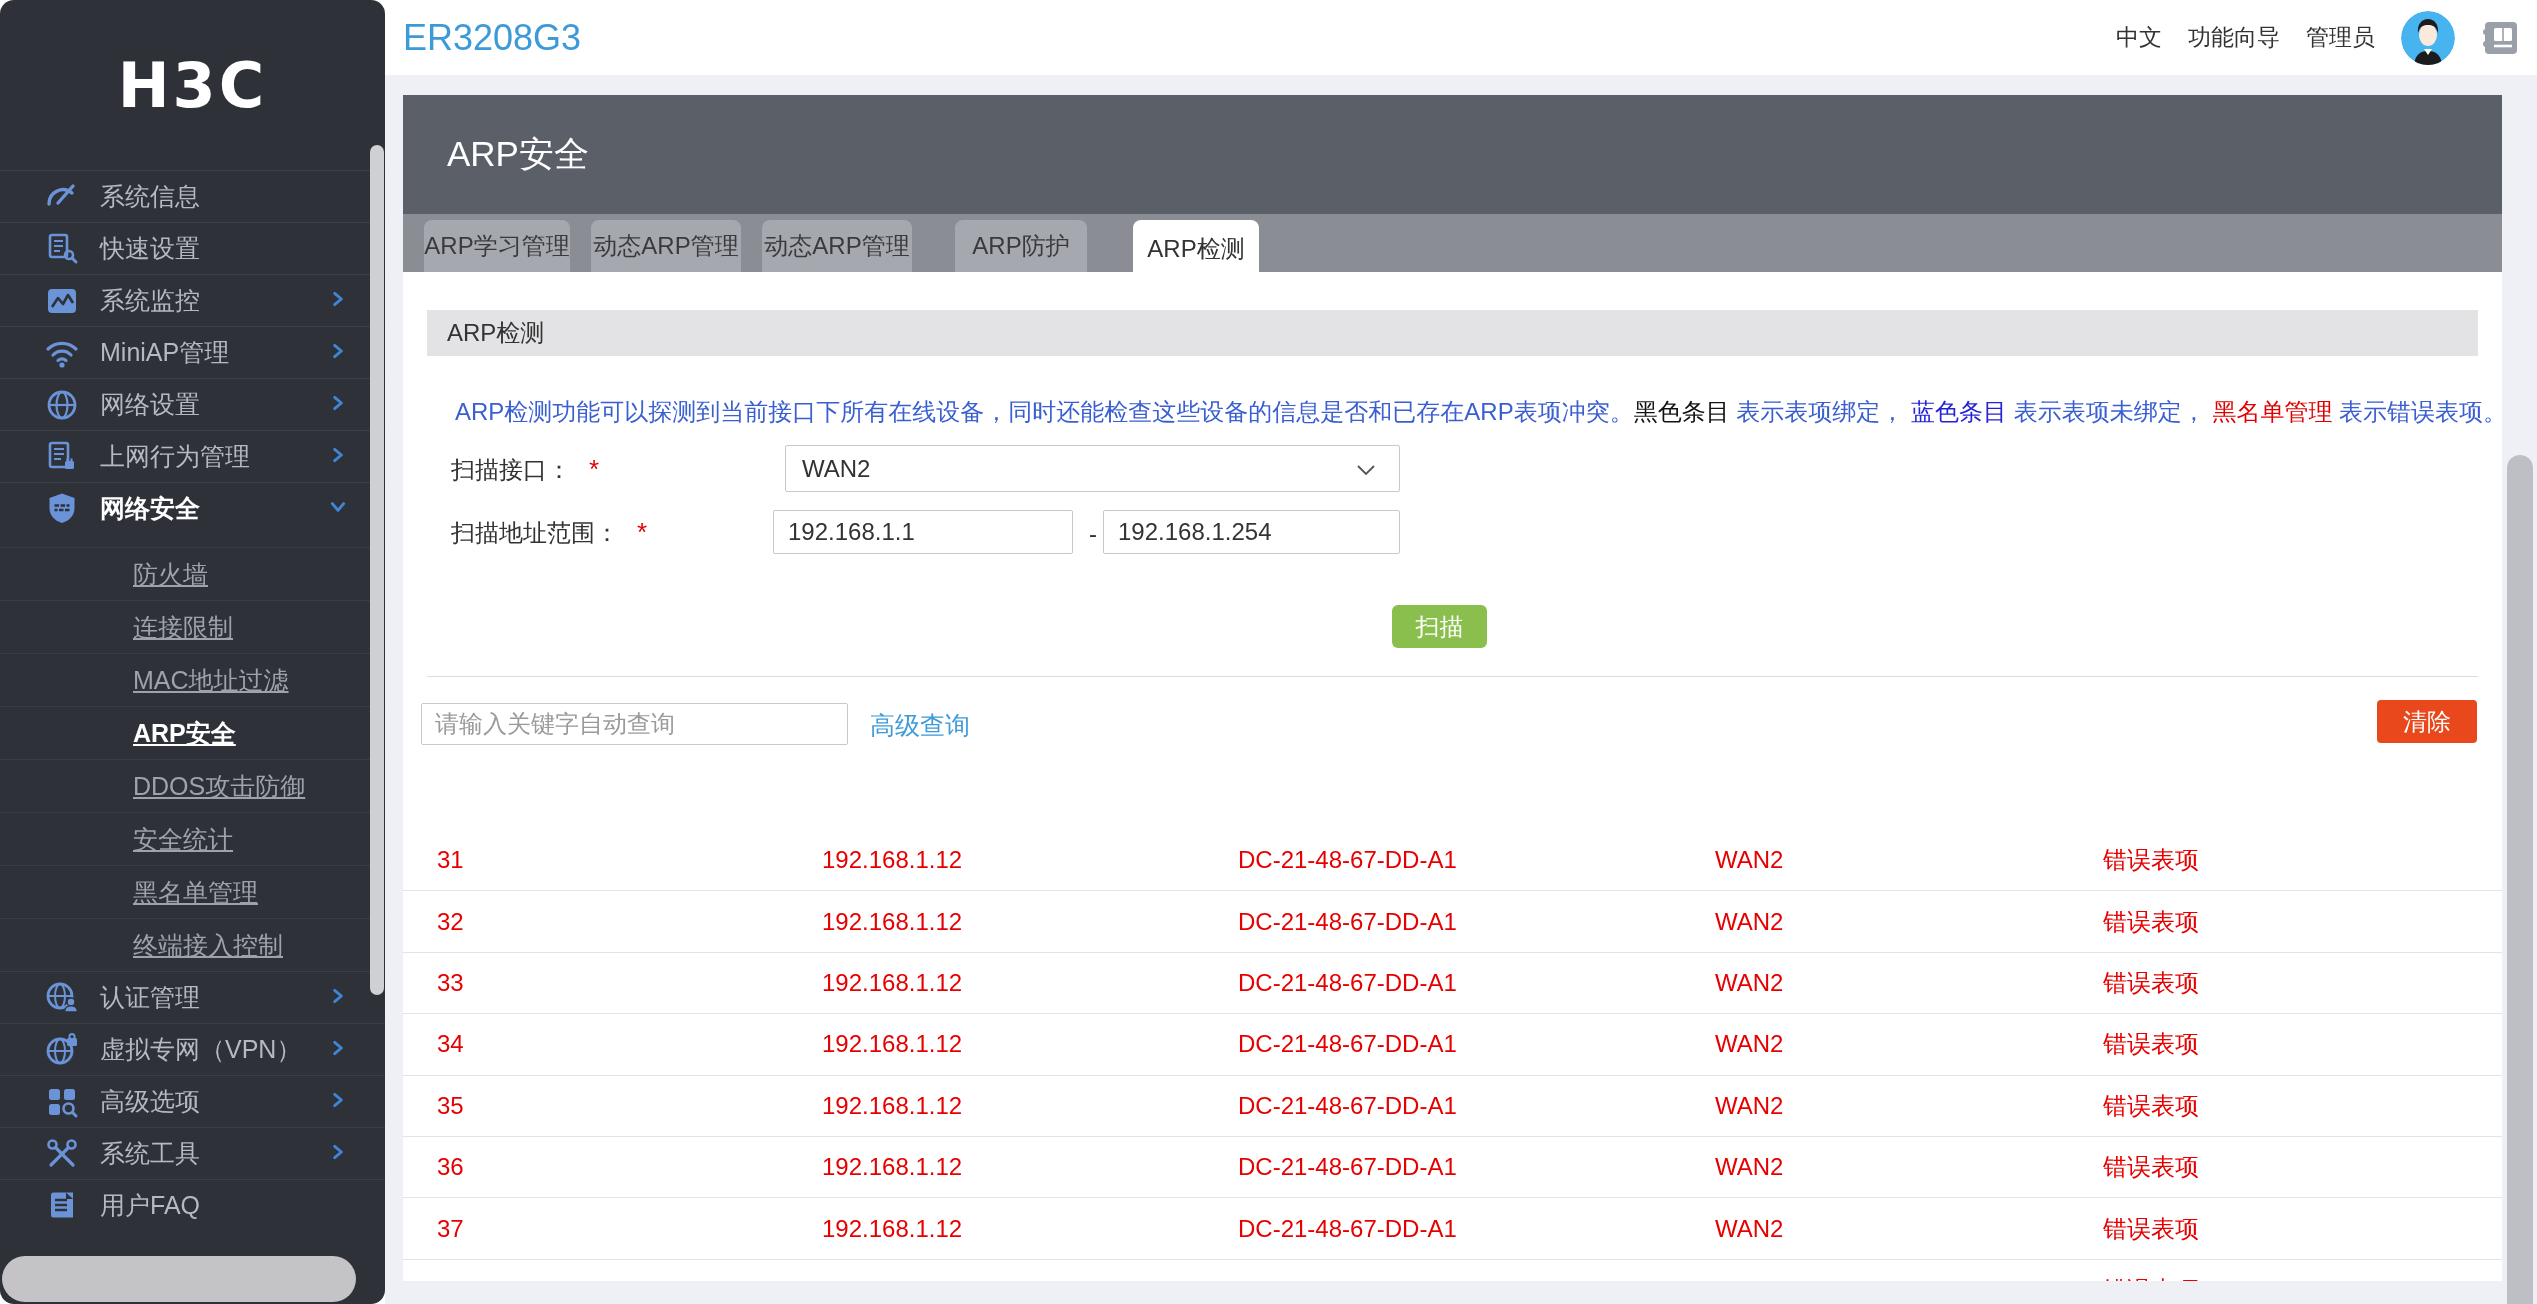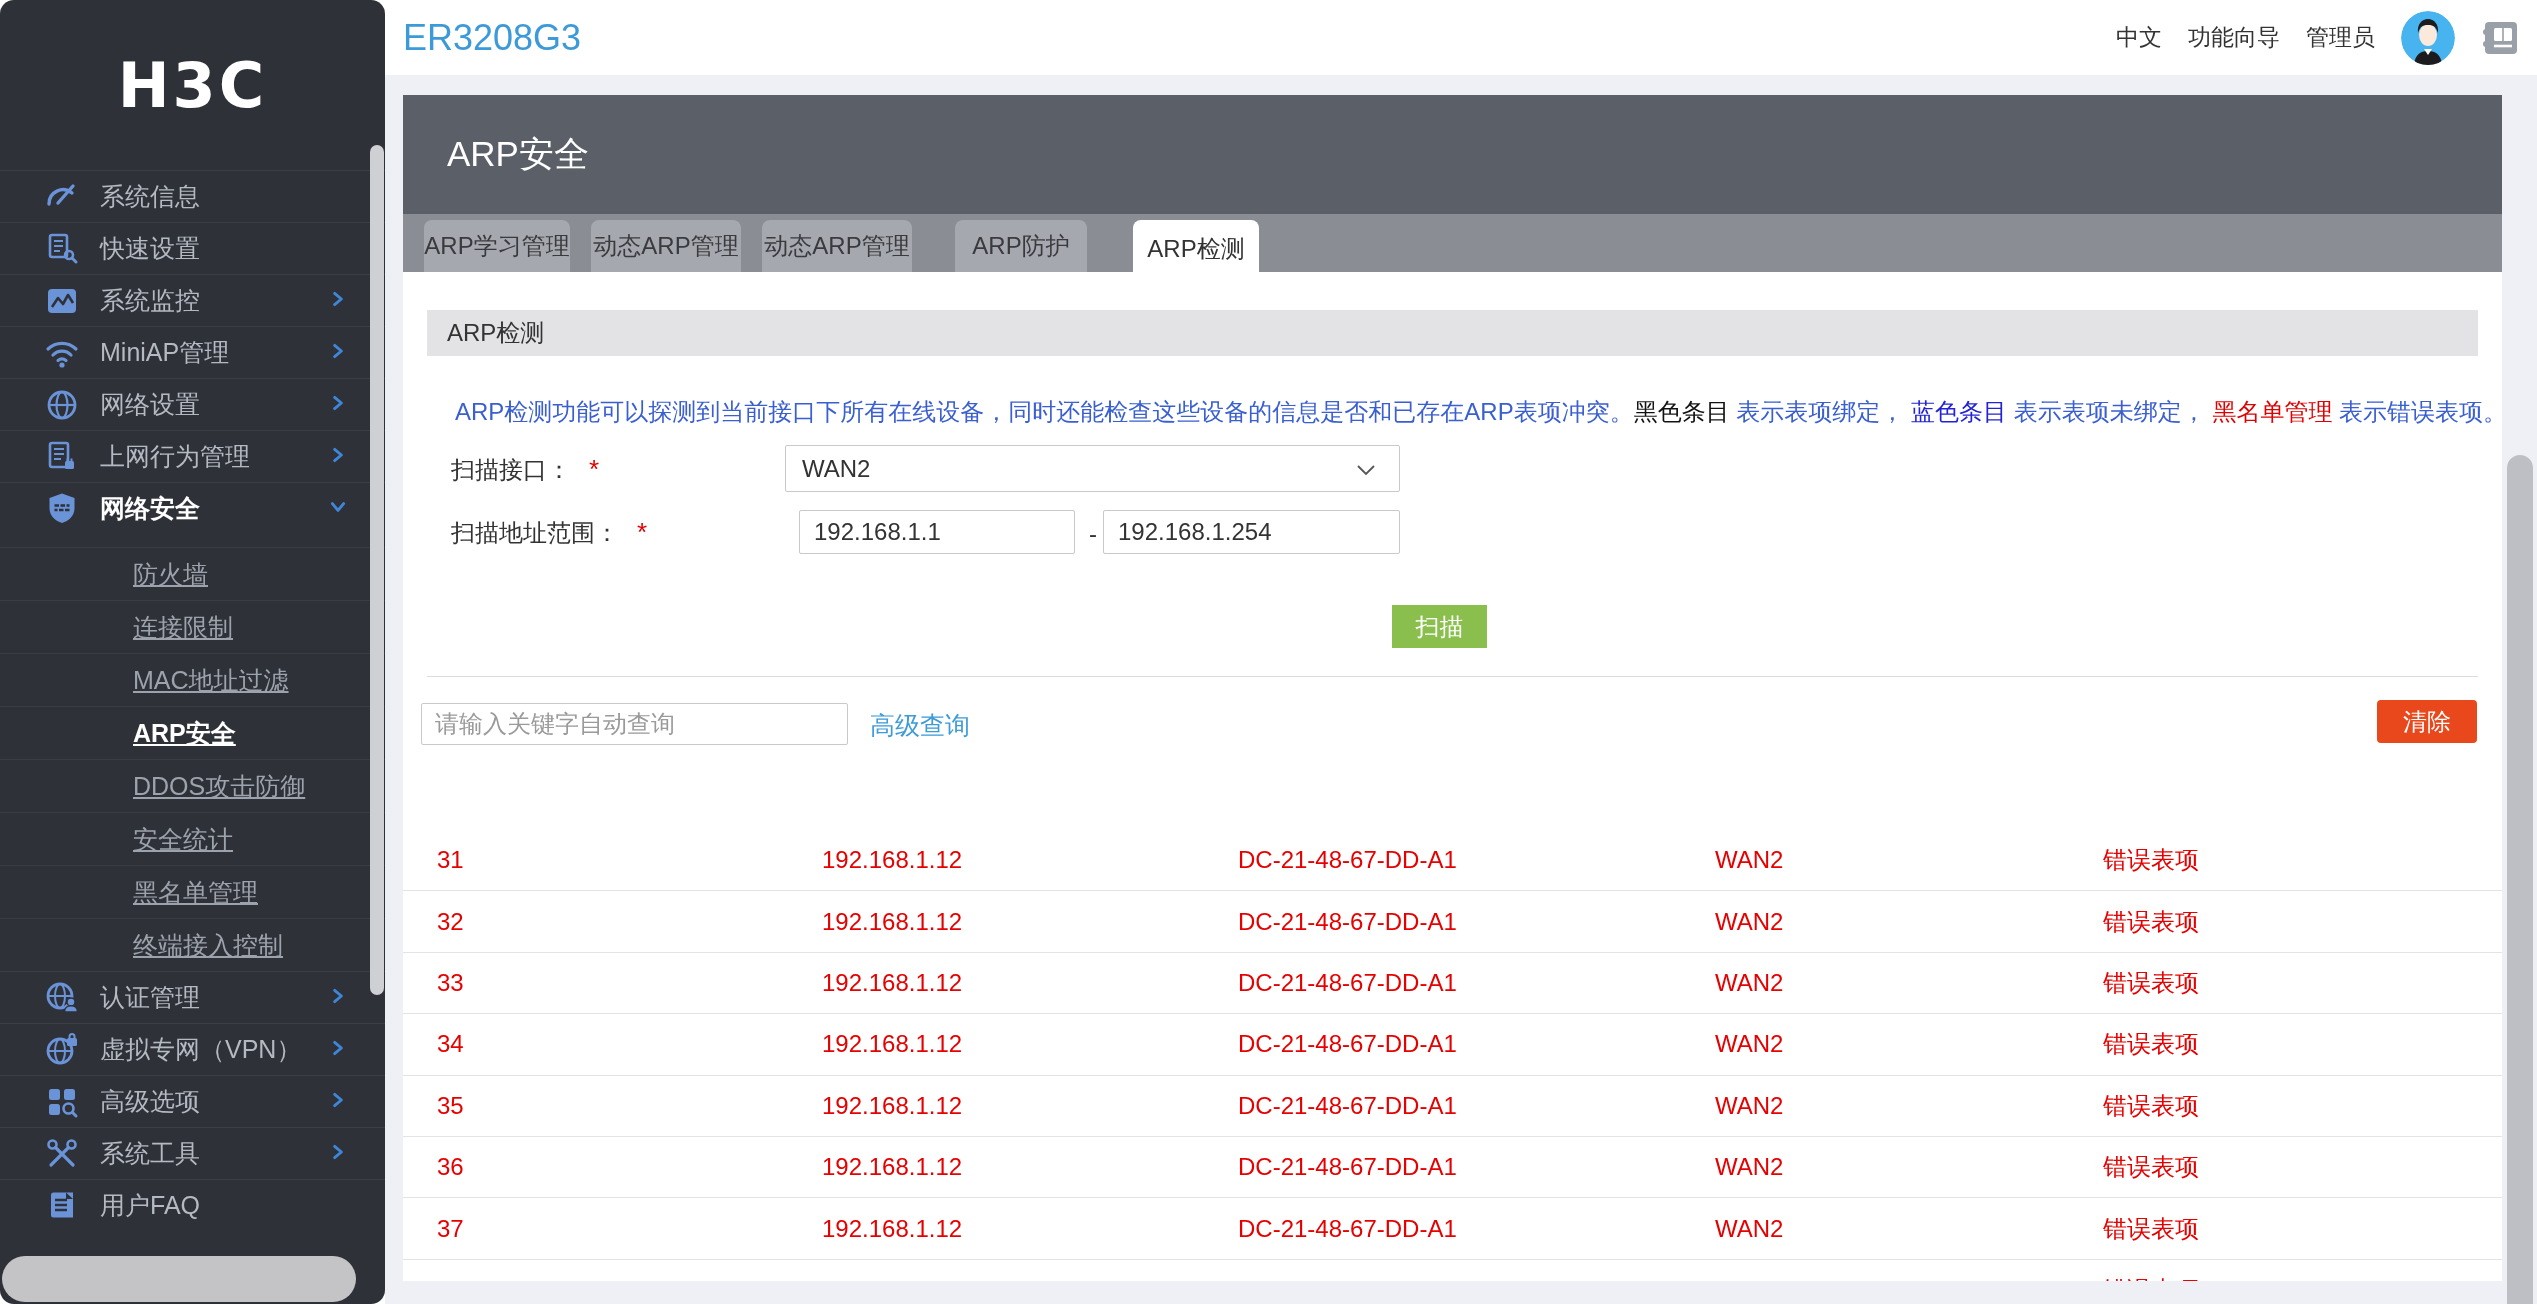--- a/index.html
+++ b/index.html
@@ -47,23 +47,23 @@
   .secbar span{margin-left:20px;font-size:24px;color:#333;}
   .desc{position:absolute;left:52px;top:126px;font-size:24px;line-height:28px;white-space:nowrap;}
   .d-blue{color:#3a5fd0;} .d-black{color:#111;} .d-pure{color:#2222d6;} .d-red{color:#e00000;}
 
   .flabel{position:absolute;font-size:24px;color:#333;white-space:nowrap;}
   .req{color:#e00000;font-size:26px;margin-left:18px;}
   .selectbox{position:absolute;left:382px;top:173px;width:615px;height:47px;border:1px solid #c9c9c9;border-radius:2px;background:#fff;display:flex;align-items:center;cursor:pointer;}
   .selectbox .selval{margin-left:16px;font-size:24px;color:#333;}
   .selchev{position:absolute;right:20px;top:11px;}
   .ipinput{position:absolute;top:238px;height:44px;border:1px solid #c9c9c9;border-radius:2px;font-size:24px;color:#333;padding:0 14px;outline:none;}
-  .ip1{left:396px;width:276px;} .ip2{left:700px;width:297px;}
+  .ip1{left:370px;width:300px;} .ip2{left:700px;width:297px;}
   .rangesep{position:absolute;left:686px;top:248px;font-size:24px;color:#333;}
-  .scanbtn{position:absolute;left:989px;top:333px;width:95px;height:43px;background:#8abf4e;border:none;border-radius:0;color:#fff;font-size:24px;cursor:pointer;}
+  .scanbtn{position:absolute;left:989px;top:333px;width:95px;height:43px;background:#8abf4e;border:none;border-radius:6px;color:#fff;font-size:24px;cursor:pointer;}
   .fdivider{position:absolute;left:24px;top:404px;width:2051px;height:0;border-top:1px solid #dcdce0;}
 
   .searchbox{position:absolute;left:18px;top:431px;width:427px;height:42px;border:1px solid #c9c9c9;border-radius:2px;font-size:24px;color:#333;padding:0 13px;outline:none;}
   .searchbox::placeholder{color:#9a9a9a;}
   .advlink{position:absolute;left:467px;top:437px;font-size:25px;color:#3d9bd8;cursor:pointer;}
   .clearbtn{position:absolute;left:1974px;top:428px;width:100px;height:43px;background:#e8481c;border:none;border-radius:4px;color:#fff;font-size:24px;cursor:pointer;}
 
   .thead{position:absolute;left:0;top:508px;width:2099px;height:50px;border-bottom:1px solid #d5d5d8;}
   .hcell{position:absolute;top:10px;font-size:23px;color:#9b9b9b;cursor:pointer;white-space:nowrap;}
   .sorttri{font-size:15px;color:#b5b5b8;margin-left:6px;vertical-align:2px;}

